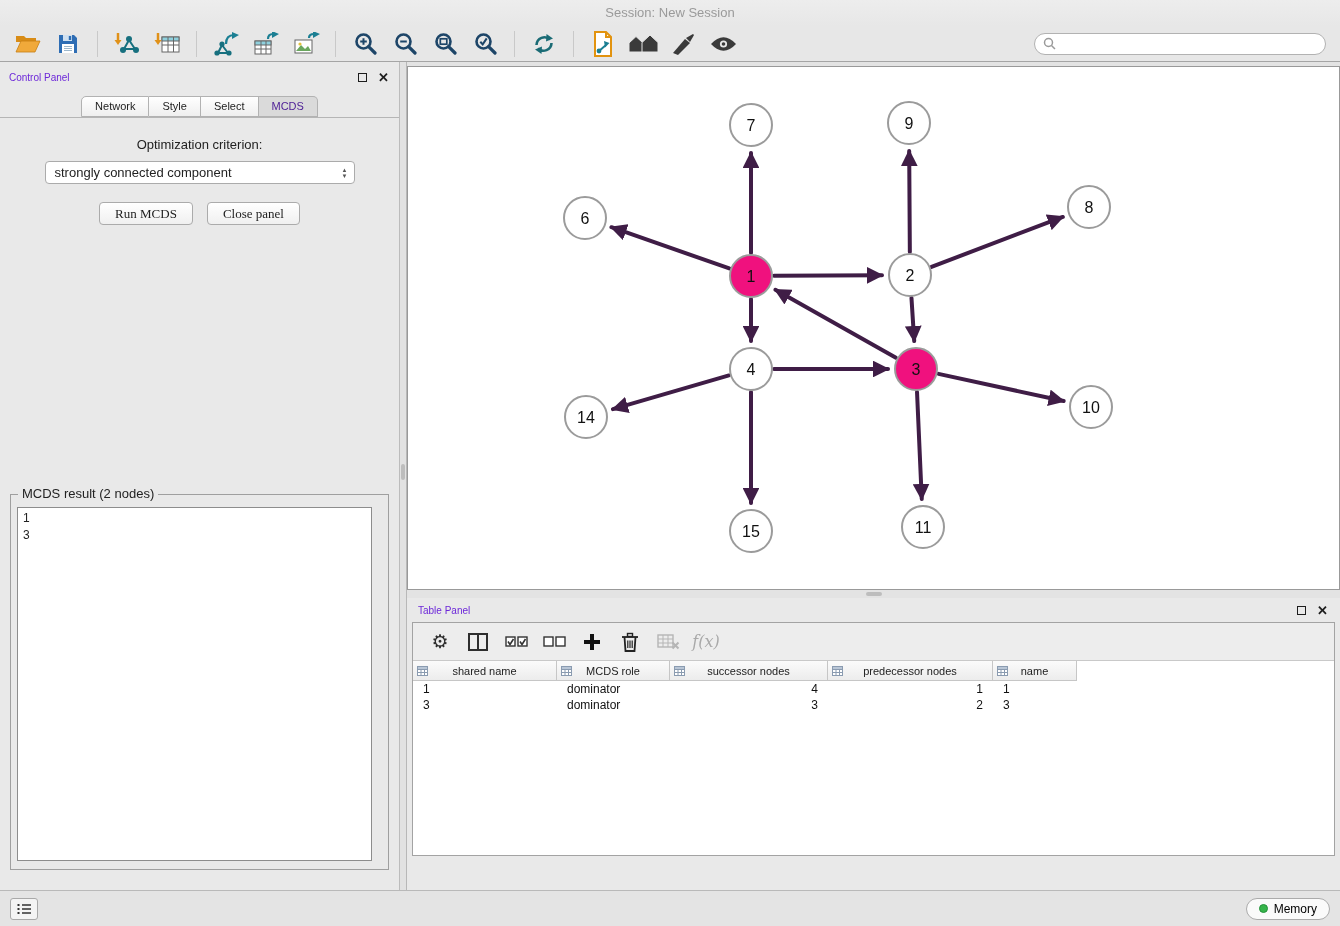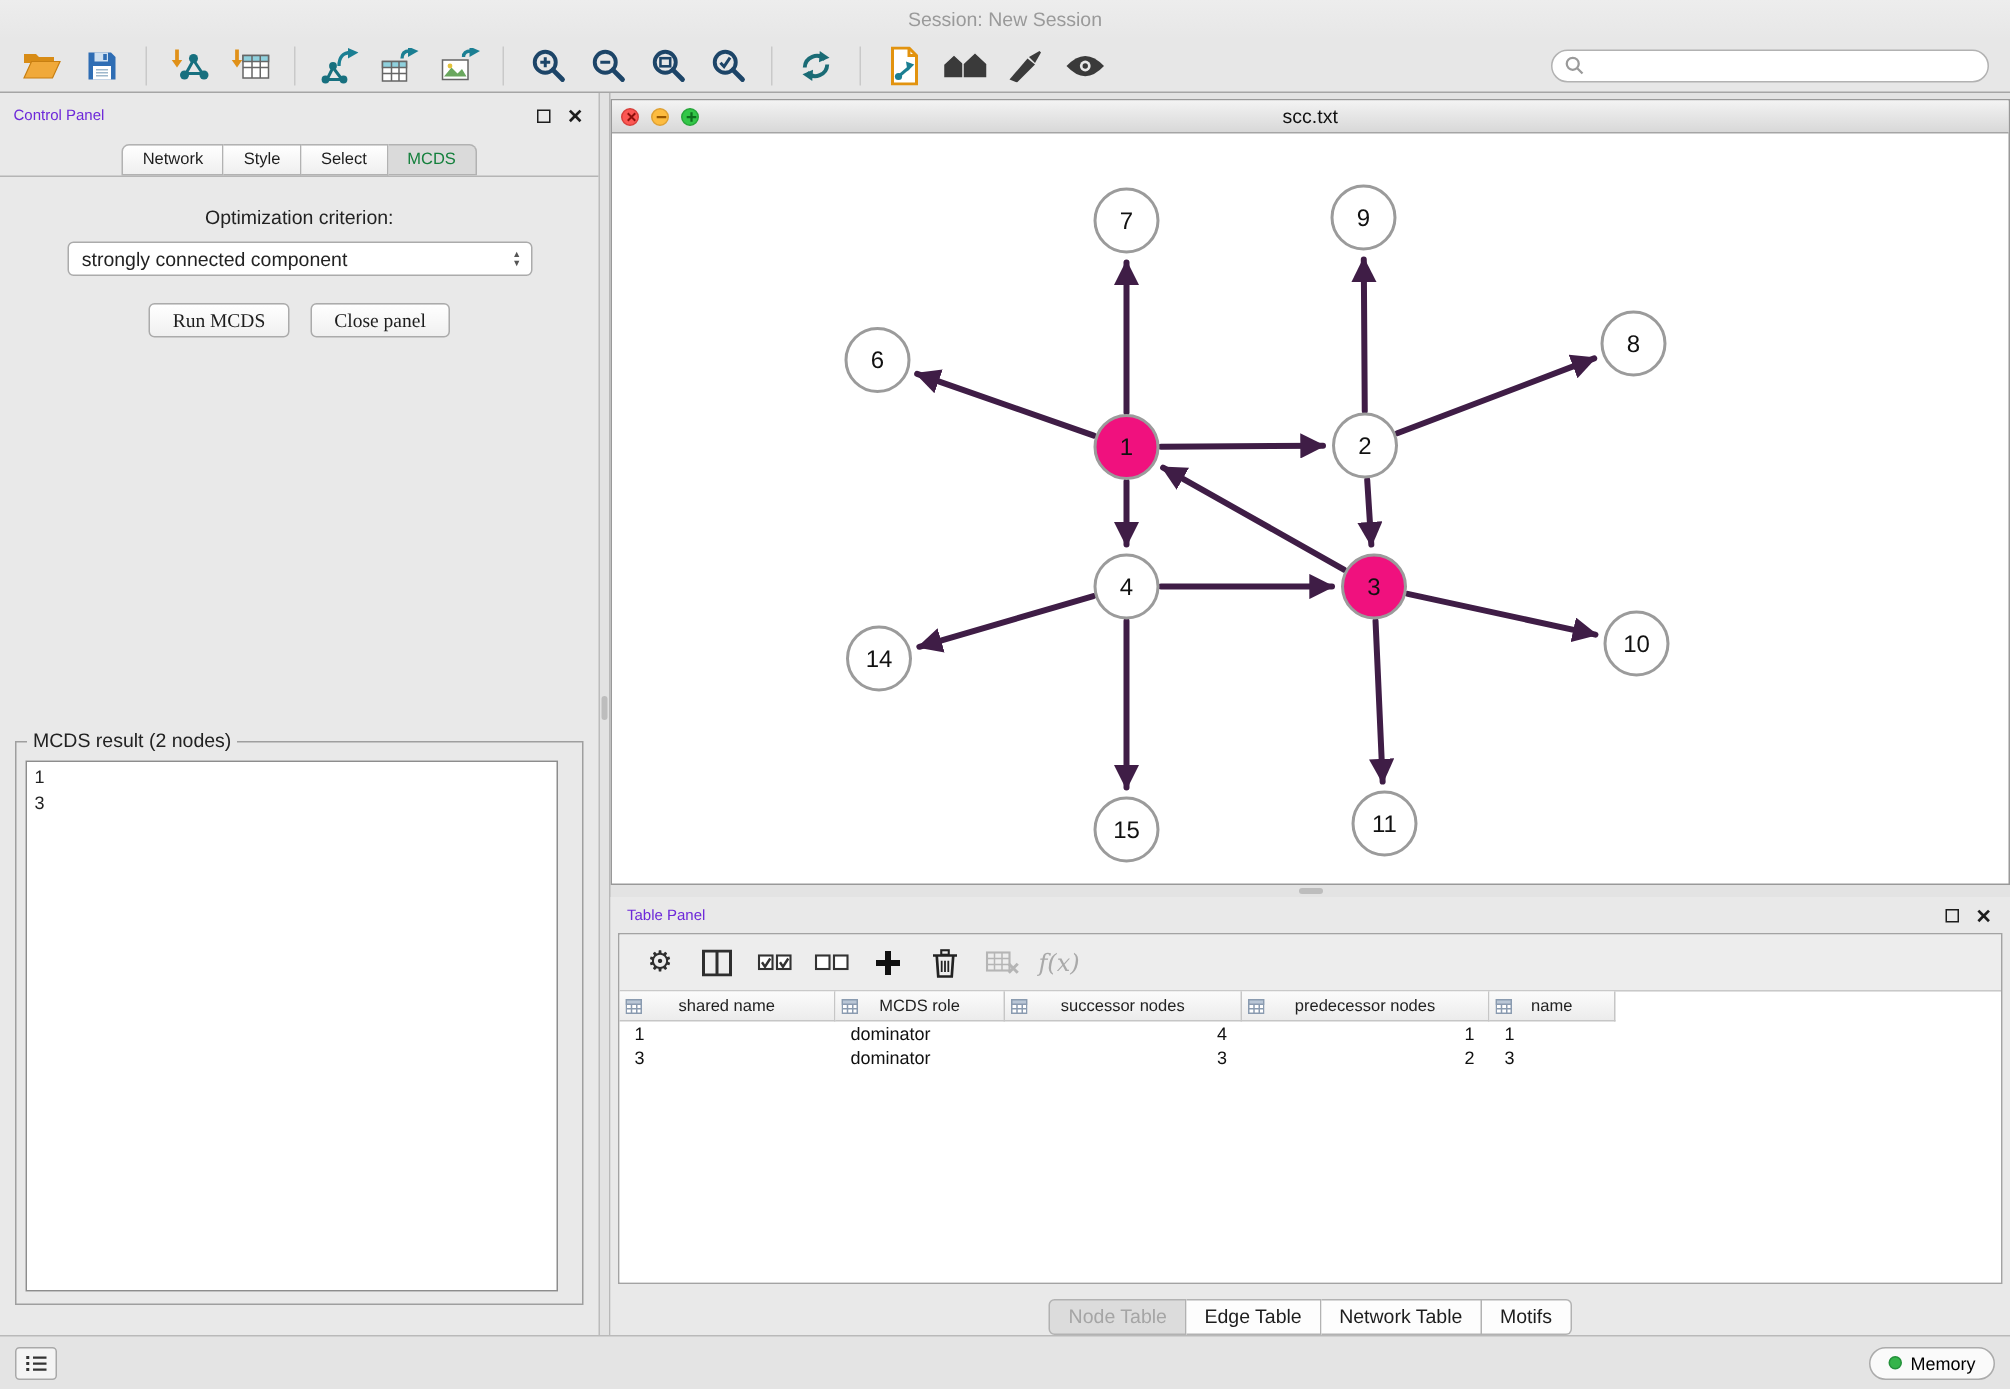--- a/index.html
+++ b/index.html
@@ -17,21 +17,21 @@
   .control-panel{position:absolute;left:0;top:62px;width:400px;bottom:36px;background:#e9e9e9;border-right:1px solid #bcbcbc}
   .cp-header{height:30px;display:flex;align-items:center;padding:0 9px}
   .panel-title{font-size:10px;color:#6d28d9}
   .win-mini-btns{margin-left:auto;display:flex;align-items:center;gap:8px}
   .mini-btn{width:13px;height:13px;display:flex;align-items:center;justify-content:center;border:none;background:none;font-size:13px;font-weight:bold;color:#1d1d1d;cursor:default}
   .float-glyph{width:9px;height:9px;border:1.5px solid #1d1d1d;display:inline-block}
   .cp-tabrow{display:flex;justify-content:center;border-bottom:1px solid #b5b5b5;padding-top:4px}
   .cptab{padding:3px 13px 4px;font-size:11px;background:linear-gradient(#ffffff,#efefef);border:1px solid #b2b2b2;border-left:none;color:#1d1d1d;cursor:default}
   .cptab:first-child{border-left:1px solid #b2b2b2;border-radius:5px 0 0 0}
   .cptab:last-child{border-radius:0 5px 0 0}
-  .cptab.active{background:#dadada;color:#15803d}
+  .cptab.active{background:#dadada;color:#4c1d95}
   .opt-label{text-align:center;margin-top:19px;font-size:13px}
   .dropdown{margin:9px auto 18px;width:310px;height:23px;background:#fff;border:1px solid #ababab;border-radius:4px;display:flex;align-items:center;padding-left:9px;font-size:13px;cursor:default}
   .dd-stepper{margin-left:auto;width:18px;height:100%;display:flex;flex-direction:column;align-items:center;justify-content:center;color:#555;font-size:6px;line-height:6px}
   .btn-row{display:flex;justify-content:center;gap:14px;margin-top:12px}
   .push-btn{height:23px;padding:0 15px;background:linear-gradient(#ffffff,#f0f0f0);border:1px solid #ababab;border-radius:4px;font-size:13px;font-family:Liberation Serif, serif;color:#1d1d1d;cursor:default}
   .result-group{position:absolute;left:10px;right:10px;top:432px;bottom:20px;border:1px solid #9f9f9f}
   .result-legend{position:absolute;top:-9px;left:7px;background:#e9e9e9;padding:0 4px;font-size:13px}
   .result-box{position:absolute;left:6px;right:16px;top:12px;bottom:8px;background:#fff;border:1px solid #8d8d8d;font-size:12px;line-height:17px;padding:2px 5px;white-space:pre;overflow:hidden}
   
   .v-splitter{position:absolute;left:400px;top:62px;width:7px;bottom:36px;background:#e2e2e2;border-right:1px solid #b8b8b8}
@@ -265,38 +265,20 @@
   </div>
 </div>
 
 <div class="v-splitter">
   <span class="v-handle"></span>
 </div>
 
 <div class="right-col">
 
   <div class="net-window">
-    <div class="net-titlebar">
-      <span class="tl tl-red">
-          <svg width="12" height="12">
-            <path d="M3.5 3.5l5 5M8.5 3.5l-5 5" stroke="#8c0f0b" stroke-width="1.3"></path>
-          </svg>
-        </span>
-      <span class="tl tl-yellow">
-          <svg width="12" height="12">
-            <path d="M2.8 6h6.4" stroke="#995700" stroke-width="1.5"></path>
-          </svg>
-        </span>
-      <span class="tl tl-green">
-          <svg width="12" height="12">
-            <path d="M6 2.8v6.4M2.8 6h6.4" stroke="#0e6e1e" stroke-width="1.5"></path>
-          </svg>
-        </span>
-      <span class="net-title">scc.txt</span>
-    </div>
     <svg id="graph-svg" class="net-canvas" width="931" height="500" viewBox="0 0 931 500">
       <defs>
         <marker id="arrow" viewBox="0 0 10 10" refX="9" refY="5" markerWidth="4.2" markerHeight="4.2" orient="auto">
           <path id="arrow-path" d="M0,0 L10,5 L0,10 Z" fill="#3f1d46"></path>
         </marker>
       </defs>
       <g id="edge-layer">
           <line x1="343" y1="186" x2="343" y2="86" stroke="#3f1d46" stroke-width="4" stroke-linecap="round" marker-end="url(#arrow)"></line>
           <line x1="321.28718253123094" y1="201.4135938964542" x2="203.43299517937103" y2="160.23562482170794" stroke="#3f1d46" stroke-width="4" stroke-linecap="round" marker-end="url(#arrow)"></line>
           <line x1="365.9995451264251" y1="208.85534877278977" x2="474.0005537591346" y2="208.17609714616896" stroke="#3f1d46" stroke-width="4" stroke-linecap="round" marker-end="url(#arrow)"></line>
@@ -455,26 +437,20 @@
           </div>
           <div class="tr">
             <div class="td" style="width:144px;justify-content:flex-start">3</div>
             <div class="td" style="width:113px;justify-content:flex-start">dominator</div>
             <div class="td" style="width:158px;justify-content:flex-end">3</div>
             <div class="td" style="width:165px;justify-content:flex-end">2</div>
             <div class="td" style="width:84px;justify-content:flex-start">3</div>
           </div>
         </div>
     </div>
-    <div class="tp-tabrow" id="tp-tabs">
-        <div class="seg active">Node Table</div>
-        <div class="seg">Edge Table</div>
-        <div class="seg">Network Table</div>
-        <div class="seg">Motifs</div>
-      </div>
   </div>
 </div>
 
 <div class="statusbar">
   <button class="status-left-btn">
     <span style="line-height:0">
       <svg width="16" height="12">
           <path d="M1.5 2h2M1.5 6h2M1.5 10h2" stroke="#333" stroke-width="2"></path>
           <path d="M6 2h9M6 6h9M6 10h9" stroke="#333" stroke-width="1.5"></path>
         </svg>

